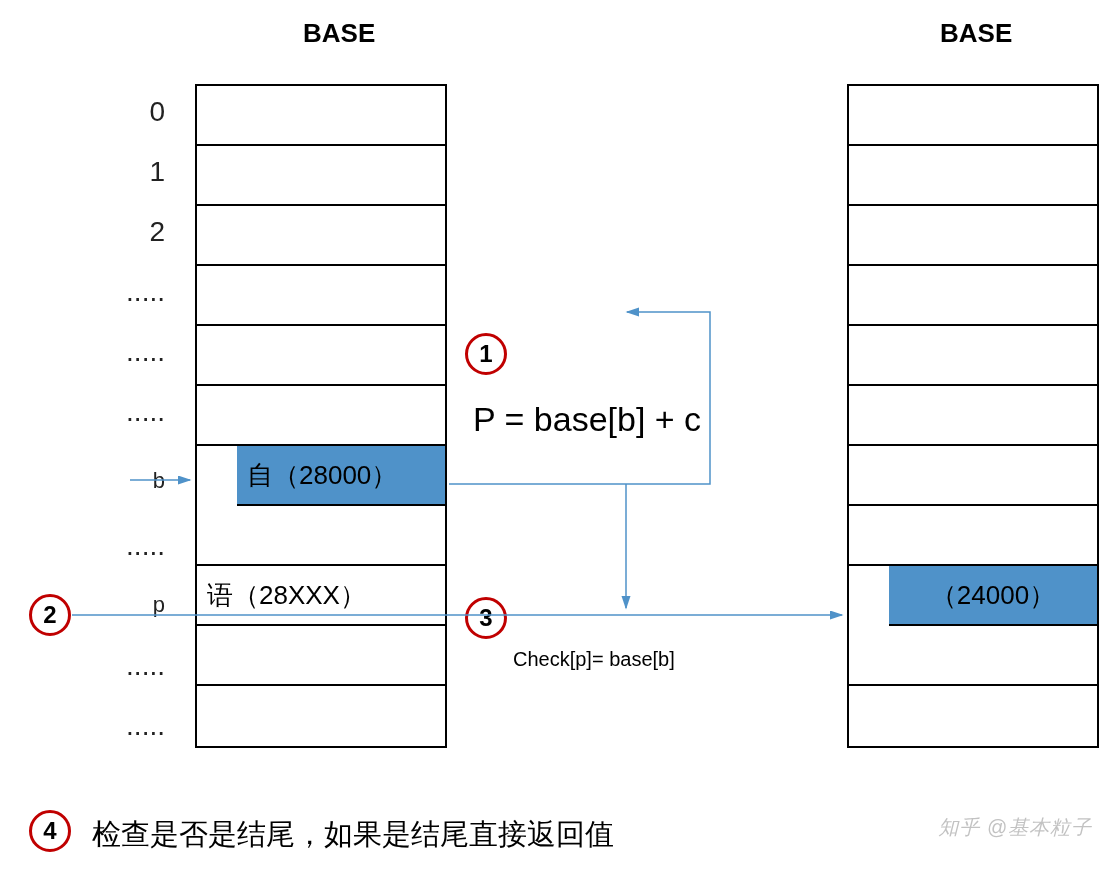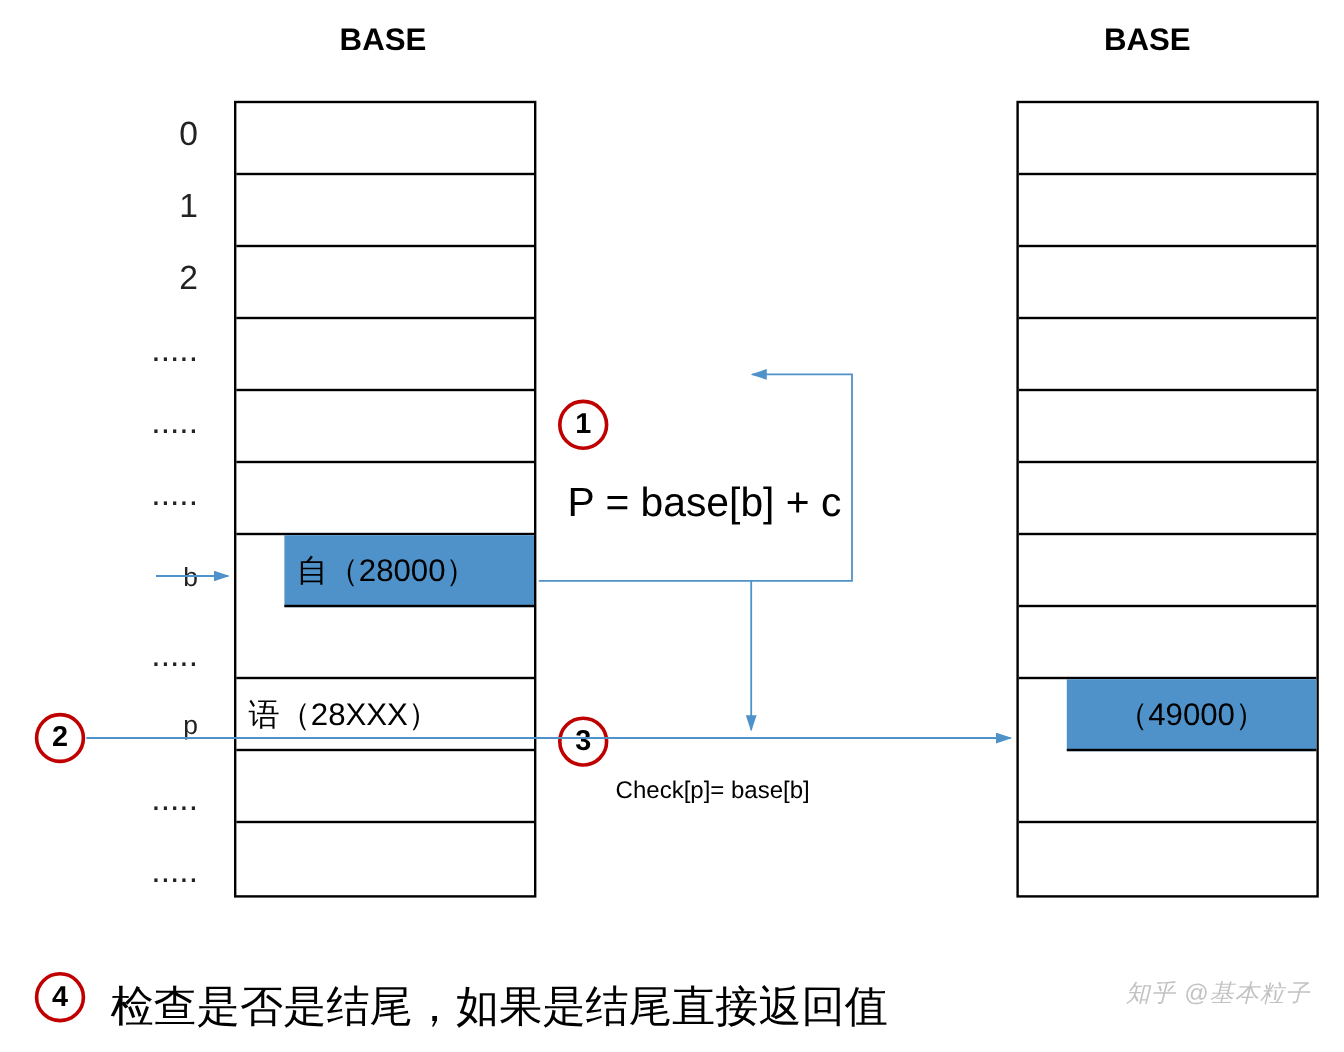--- a/index.html
+++ b/index.html
@@ -10,20 +10,21 @@
     font-family: "Microsoft YaHei", "PingFang SC", Arial, sans-serif;
     width: 1120px;
     height: 877px;
     position: relative;
   }
   .heading {
     position: absolute;
     font-weight: bold;
     font-size: 26px;
     color: #000;
+    margin-left: 20px;
   }
   .array {
     position: absolute;
     border: 2px solid #000;
   }
   .cell {
     height: 60px;
     border-bottom: 2px solid #000;
     display: flex;
     align-items: center;
@@ -100,21 +101,21 @@
 
 <div class="array" style="left:847px; top:84px; width:252px;">
   <div class="cell"></div>
   <div class="cell"></div>
   <div class="cell"></div>
   <div class="cell"></div>
   <div class="cell"></div>
   <div class="cell"></div>
   <div class="cell"></div>
   <div class="cell"></div>
-  <div class="cell hl" style="justify-content:center; padding-left:0;">（49000）</div>
+  <div class="cell hl" style="justify-content:center; padding-left:0;">（24000）</div>
   <div class="cell"></div>
   <div class="cell"></div>
 </div>
 
 <div class="idx" style="left:105px; top:96px;">0</div>
 <div class="idx" style="left:105px; top:156px;">1</div>
 <div class="idx" style="left:105px; top:216px;">2</div>
 <div class="idx" style="left:105px; top:276px;">.....</div>
 <div class="idx" style="left:105px; top:336px;">.....</div>
 <div class="idx" style="left:105px; top:396px;">.....</div>
@@ -125,21 +126,21 @@
 <div class="idx" style="left:105px; top:710px;">.....</div>
 
 <div class="circle" style="left:465px; top:333px;">1</div>
 <div class="circle" style="left:29px;  top:594px;">2</div>
 <div class="circle" style="left:465px; top:597px;">3</div>
 <div class="circle" style="left:29px;  top:810px;">4</div>
 
 <div class="annot" style="left:473px; top:400px;">P = base[b] + c</div>
 <div class="annot-sm" style="left:513px; top:648px;text-align:center;">Check[p]= base[b]</div>
 
-<div class="annot" style="left:92px; top:815px; font-size:36px;">检查是否是结尾，如果是结尾直接返回值</div>
+<div class="annot" style="left:92px; top:815px; font-size:29px;">检查是否是结尾，如果是结尾直接返回值</div>
 
 <div class="watermark">知乎 @基本粒子</div>
 
 <svg class="overlay">
   <defs>
     <marker id="ah" markerWidth="10" markerHeight="10" refX="8" refY="3" orient="auto" markerUnits="strokeWidth">
       <path d="M0,0 L0,6 L9,3 z" fill="#4f92c9"></path>
     </marker>
   </defs>
 

